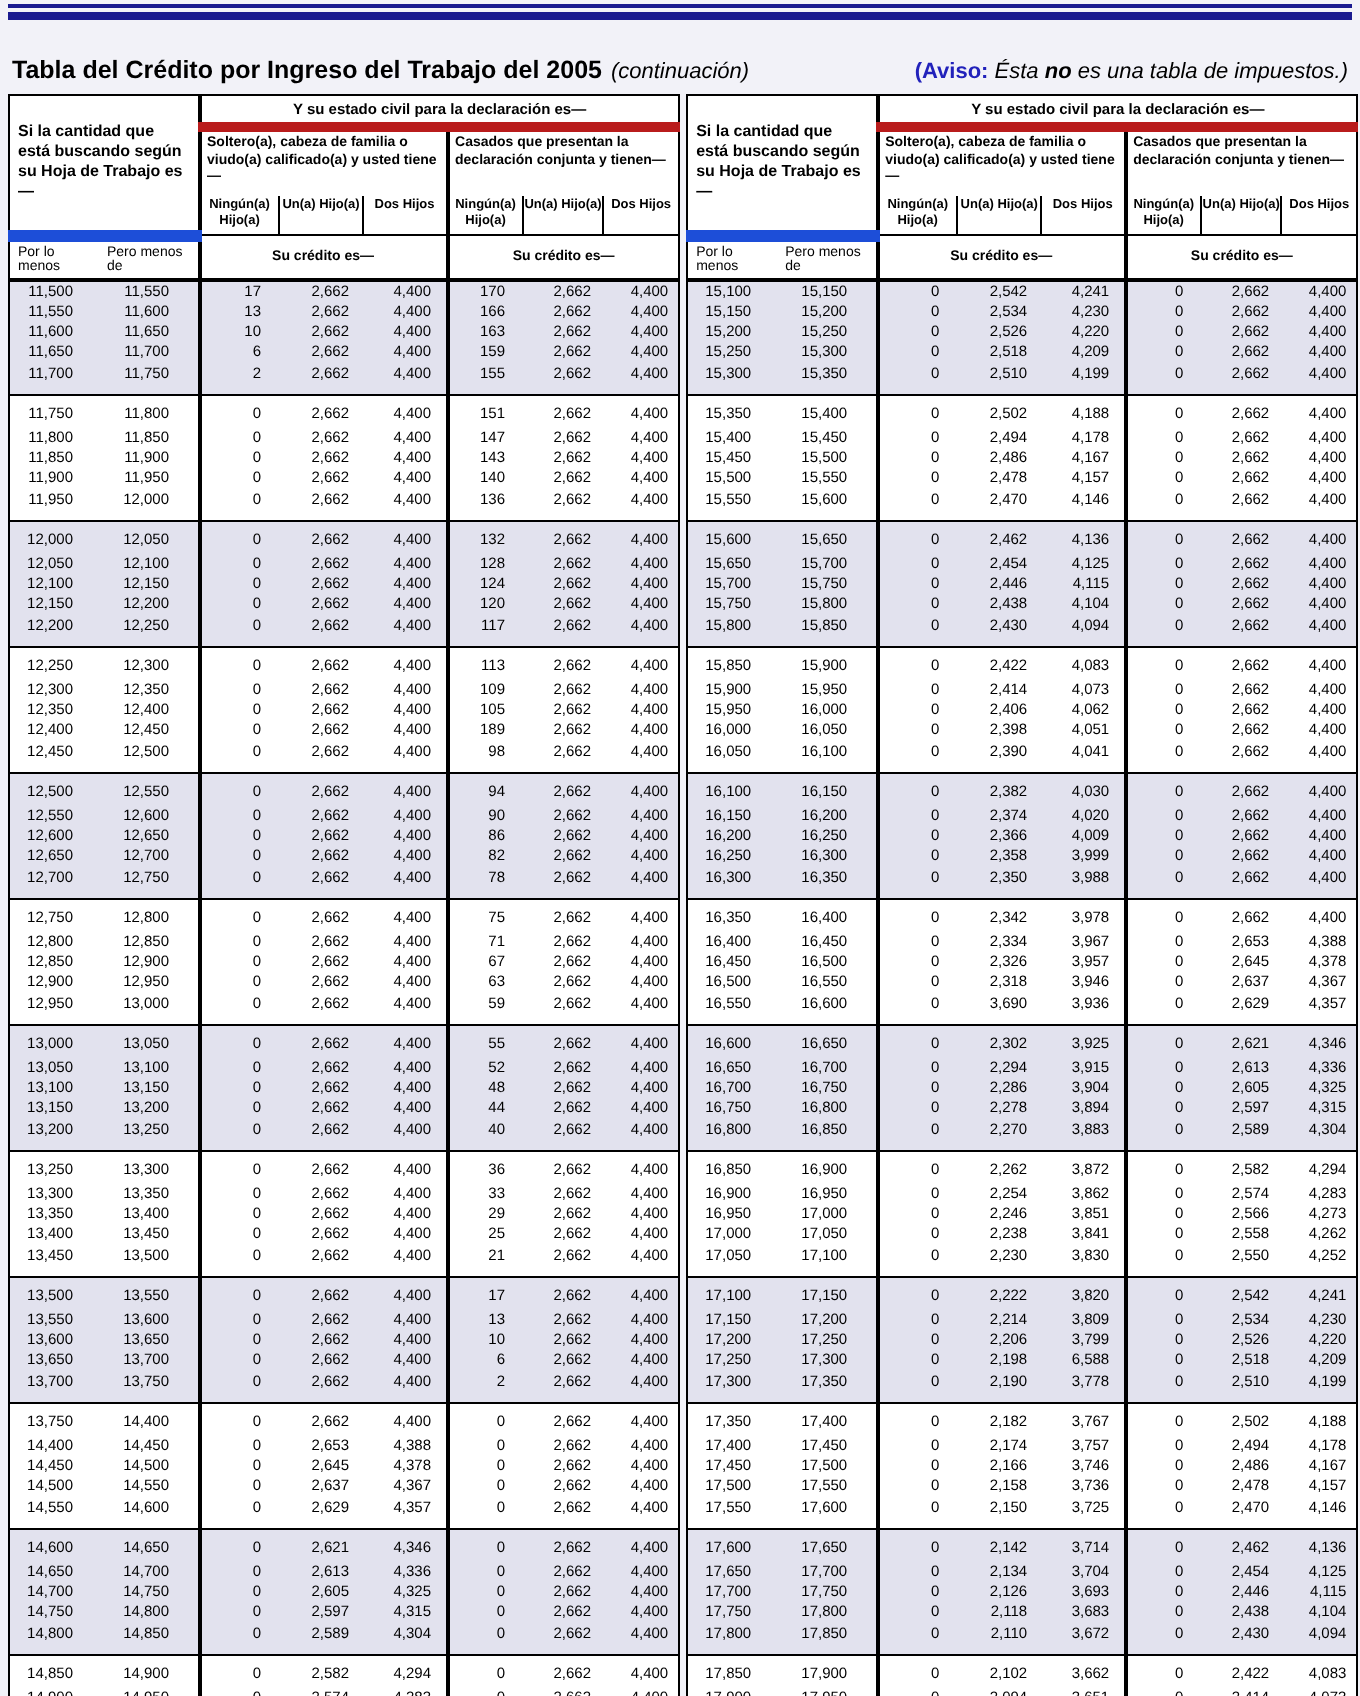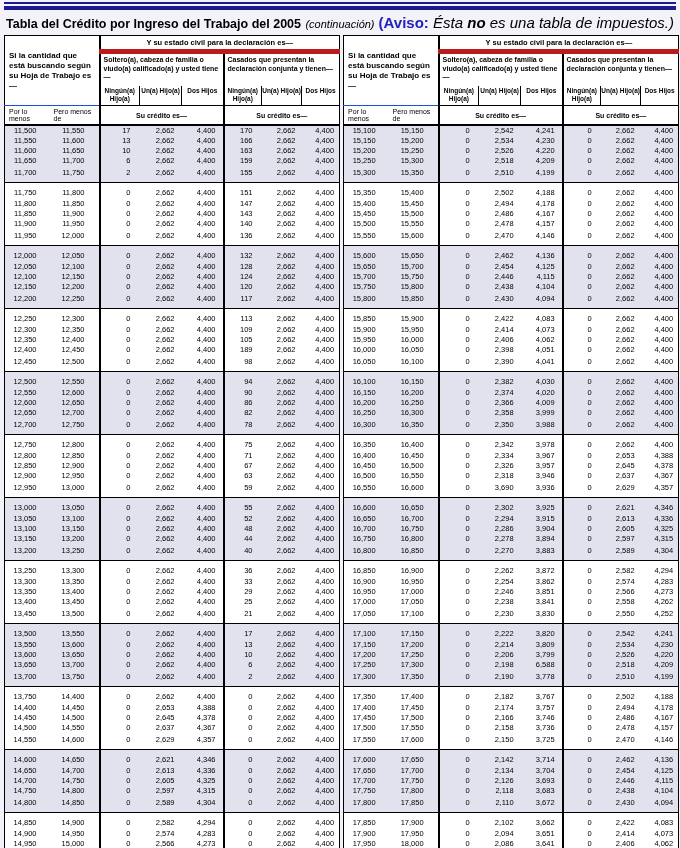--- a/index.html
+++ b/index.html
@@ -13,40 +13,40 @@
     background:#f2f2f8;
     font-family:"Liberation Sans",sans-serif;
     color:#000;
     -webkit-font-smoothing:none;
   }
   .page{padding:2px 4px 0 4px;}
   .top-rule-thin{height:2px;background:var(--rule);margin-bottom:2px;}
   .top-rule-thick{height:4px;background:var(--rule);}
   .title-bar{
     display:flex;justify-content:space-between;align-items:baseline;
-    padding:4px 2px 3px 2px;
+    padding:16px 2px 3px 2px;
   }
   .t-main{font-weight:bold;font-size:12.5px;}
   .t-cont{font-style:italic;font-size:11px;}
-  .notice{font-size:15px;}
+  .notice{font-size:11px;}
   .n-blue{color:var(--accent);font-weight:bold;}
   .n-it{font-style:italic;}
   .n-bold{font-style:italic;font-weight:bold;}
   .tables{display:flex;gap:3px;}
   table.half{
     border-collapse:collapse;
     table-layout:fixed;
     width:335px;
     background:#fff;
     border:1.5px solid #000;
   }
   th,td{padding:0;font-weight:normal;}
   
   .h-lookup{
-    border-right:2px solid #000;border-bottom:1px solid #1d4ed8;
+    border-right:2px solid #000;border-bottom:6px solid #1d4ed8;
     font-size:8px;font-weight:bold;text-align:left;
     padding:2px 4px;vertical-align:middle;line-height:10px;
   }
   .h-civil{
     border-bottom:5px solid #b91c1c;
     font-size:7.5px;font-weight:bold;text-align:center;
     height:13px;vertical-align:middle;
   }
   .h-group{
     font-size:7px;font-weight:bold;text-align:left;

